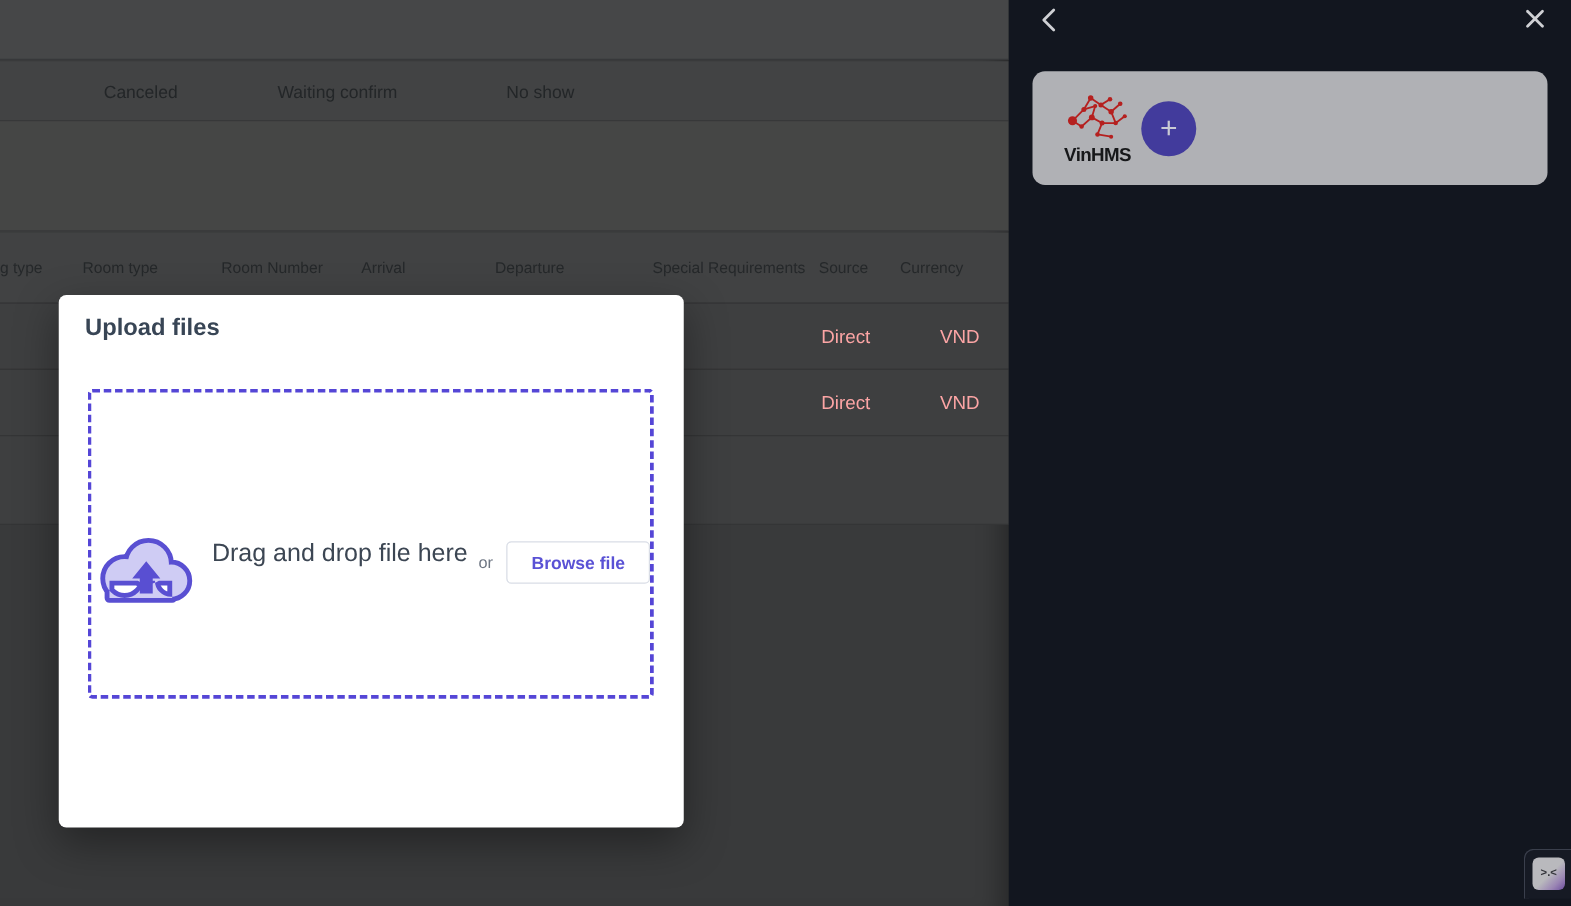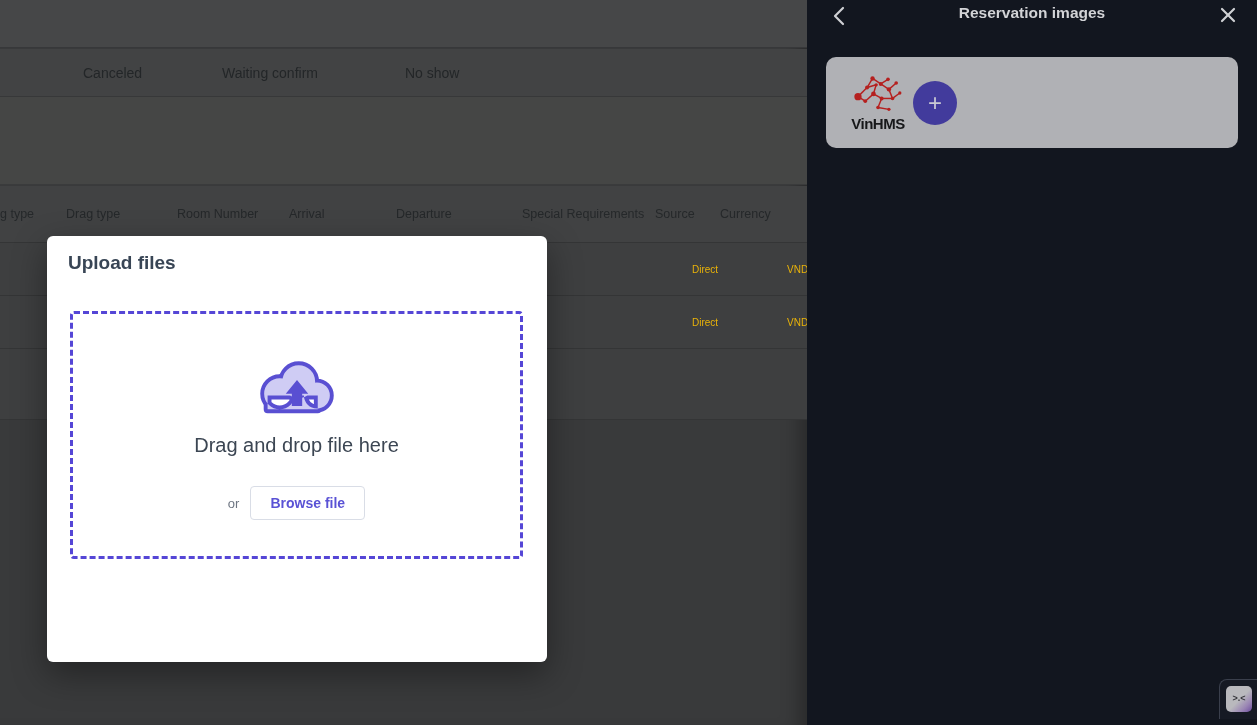--- a/index.html
+++ b/index.html
@@ -15,31 +15,31 @@
   .tab-canceled { left:83px; }
   .tab-waiting  { left:222px; }
   .tab-noshow   { left:405px; }
   .filter-block { position:absolute; left:0; top:97px; width:807px; height:88px; background:#454645; border-bottom:1px solid #3a3b3c; }
   .table-head { position:absolute; left:0; top:186px; width:807px; height:56px; background:#414243; }
   .th { position:absolute; top:0; height:56px; line-height:56px; font-size:12.5px; font-weight:400; color:#25282a; white-space:nowrap; }
   .table-row { position:absolute; left:0; width:807px; height:53px; background:#3e3f40; border-top:1px solid #343536; }
   .row-1 { top:242px; }
   .row-2 { top:295px; }
   .row-3 { top:348px; height:72px; border-bottom:1px solid #343536; }
-  .cell { position:absolute; top:0; height:53px; line-height:53px; font-size:10px; color:#eab308;margin-left:35px; }
+  .cell { position:absolute; top:0; height:53px; line-height:53px; font-size:15px; color:#fca5a5; }
   .cell-source   { left:657px; }
   .cell-currency { left:752px;text-align:center; }
 
   
   .modal { position:absolute; left:47px; top:236px; width:500px; height:426px; background:#ffffff;
            border-radius:6px; box-shadow:0 12px 34px rgba(0,0,0,0.38); }
   .modal-title { position:absolute; left:21px; top:16px; font-size:19px; font-weight:600; color:#384555; }
   .dropzone { position:absolute; left:23px; top:75px; width:453px; height:248px;
               border:3px dashed #5546d6; border-radius:4px;
-              display:flex; flex-direction:column; align-items:center; }
+              display:flex; flex-direction:row; align-items:center;justify-content:space-between; }
   .cloud-wrap { margin-top:40px; width:88px; height:64px; }
   .drag-text { margin-top:16px; font-size:20px; color:#3c4653; }
   .or-row { margin-top:29px; display:flex; align-items:center; gap:11px; }
   .or-label { font-size:13px; color:#6e7683; }
   .browse-btn { background:#ffffff; border:1px solid #d9dde6; border-radius:4px; padding:8px 19px;
                 font-size:14px; font-weight:600; color:#5a52d5; font-family:"Liberation Sans",sans-serif; cursor:pointer; }
 
   
   .side-panel { position:absolute; left:807px; top:0; width:450px; height:725px; background:#12161f; }
   .panel-header { position:absolute; left:0; top:0; width:450px; height:34px; }
@@ -72,21 +72,21 @@
   <div class="tab-row">
     <div class="tab tab-canceled">Canceled</div>
     <div class="tab tab-waiting">Waiting confirm</div>
     <div class="tab tab-noshow">No show</div>
   </div>
 
   <div class="filter-block"></div>
 
   <div class="table-head">
     <span class="th" style="left:0">g type</span>
-    <span class="th" style="left:66px">Drag type</span>
+    <span class="th" style="left:66px">Room type</span>
     <span class="th" style="left:177px">Room Number</span>
     <span class="th" style="left:289px">Arrival</span>
     <span class="th" style="left:396px">Departure</span>
     <span class="th" style="left:522px">Special Requirements</span>
     <span class="th" style="left:655px">Source</span>
     <span class="th" style="left:720px">Currency</span>
   </div>
 
   <div class="table-row row-1">
     <span class="cell cell-source">Direct</span>
@@ -99,21 +99,20 @@
   <div class="table-row row-3"></div>
 </div>
 
 <div class="side-panel">
   <div class="panel-header">
     <div class="panel-back">
       <svg width="24" height="24" viewBox="0 0 24 24">
         <polyline points="15,4 7,12 15,20" fill="none" stroke="#cfd0d4" stroke-width="2.2" stroke-linecap="round" stroke-linejoin="round"></polyline>
       </svg>
     </div>
-    <div class="panel-title">Reservation images</div>
     <div class="panel-close">
       <svg width="20" height="20" viewBox="0 0 20 20">
         <line x1="4" y1="4" x2="16" y2="16" stroke="#cfd0d4" stroke-width="2.2" stroke-linecap="round"></line>
         <line x1="16" y1="4" x2="4" y2="16" stroke="#cfd0d4" stroke-width="2.2" stroke-linecap="round"></line>
       </svg>
     </div>
   </div>
 
   <div class="image-card">
     <div class="logo-block">

